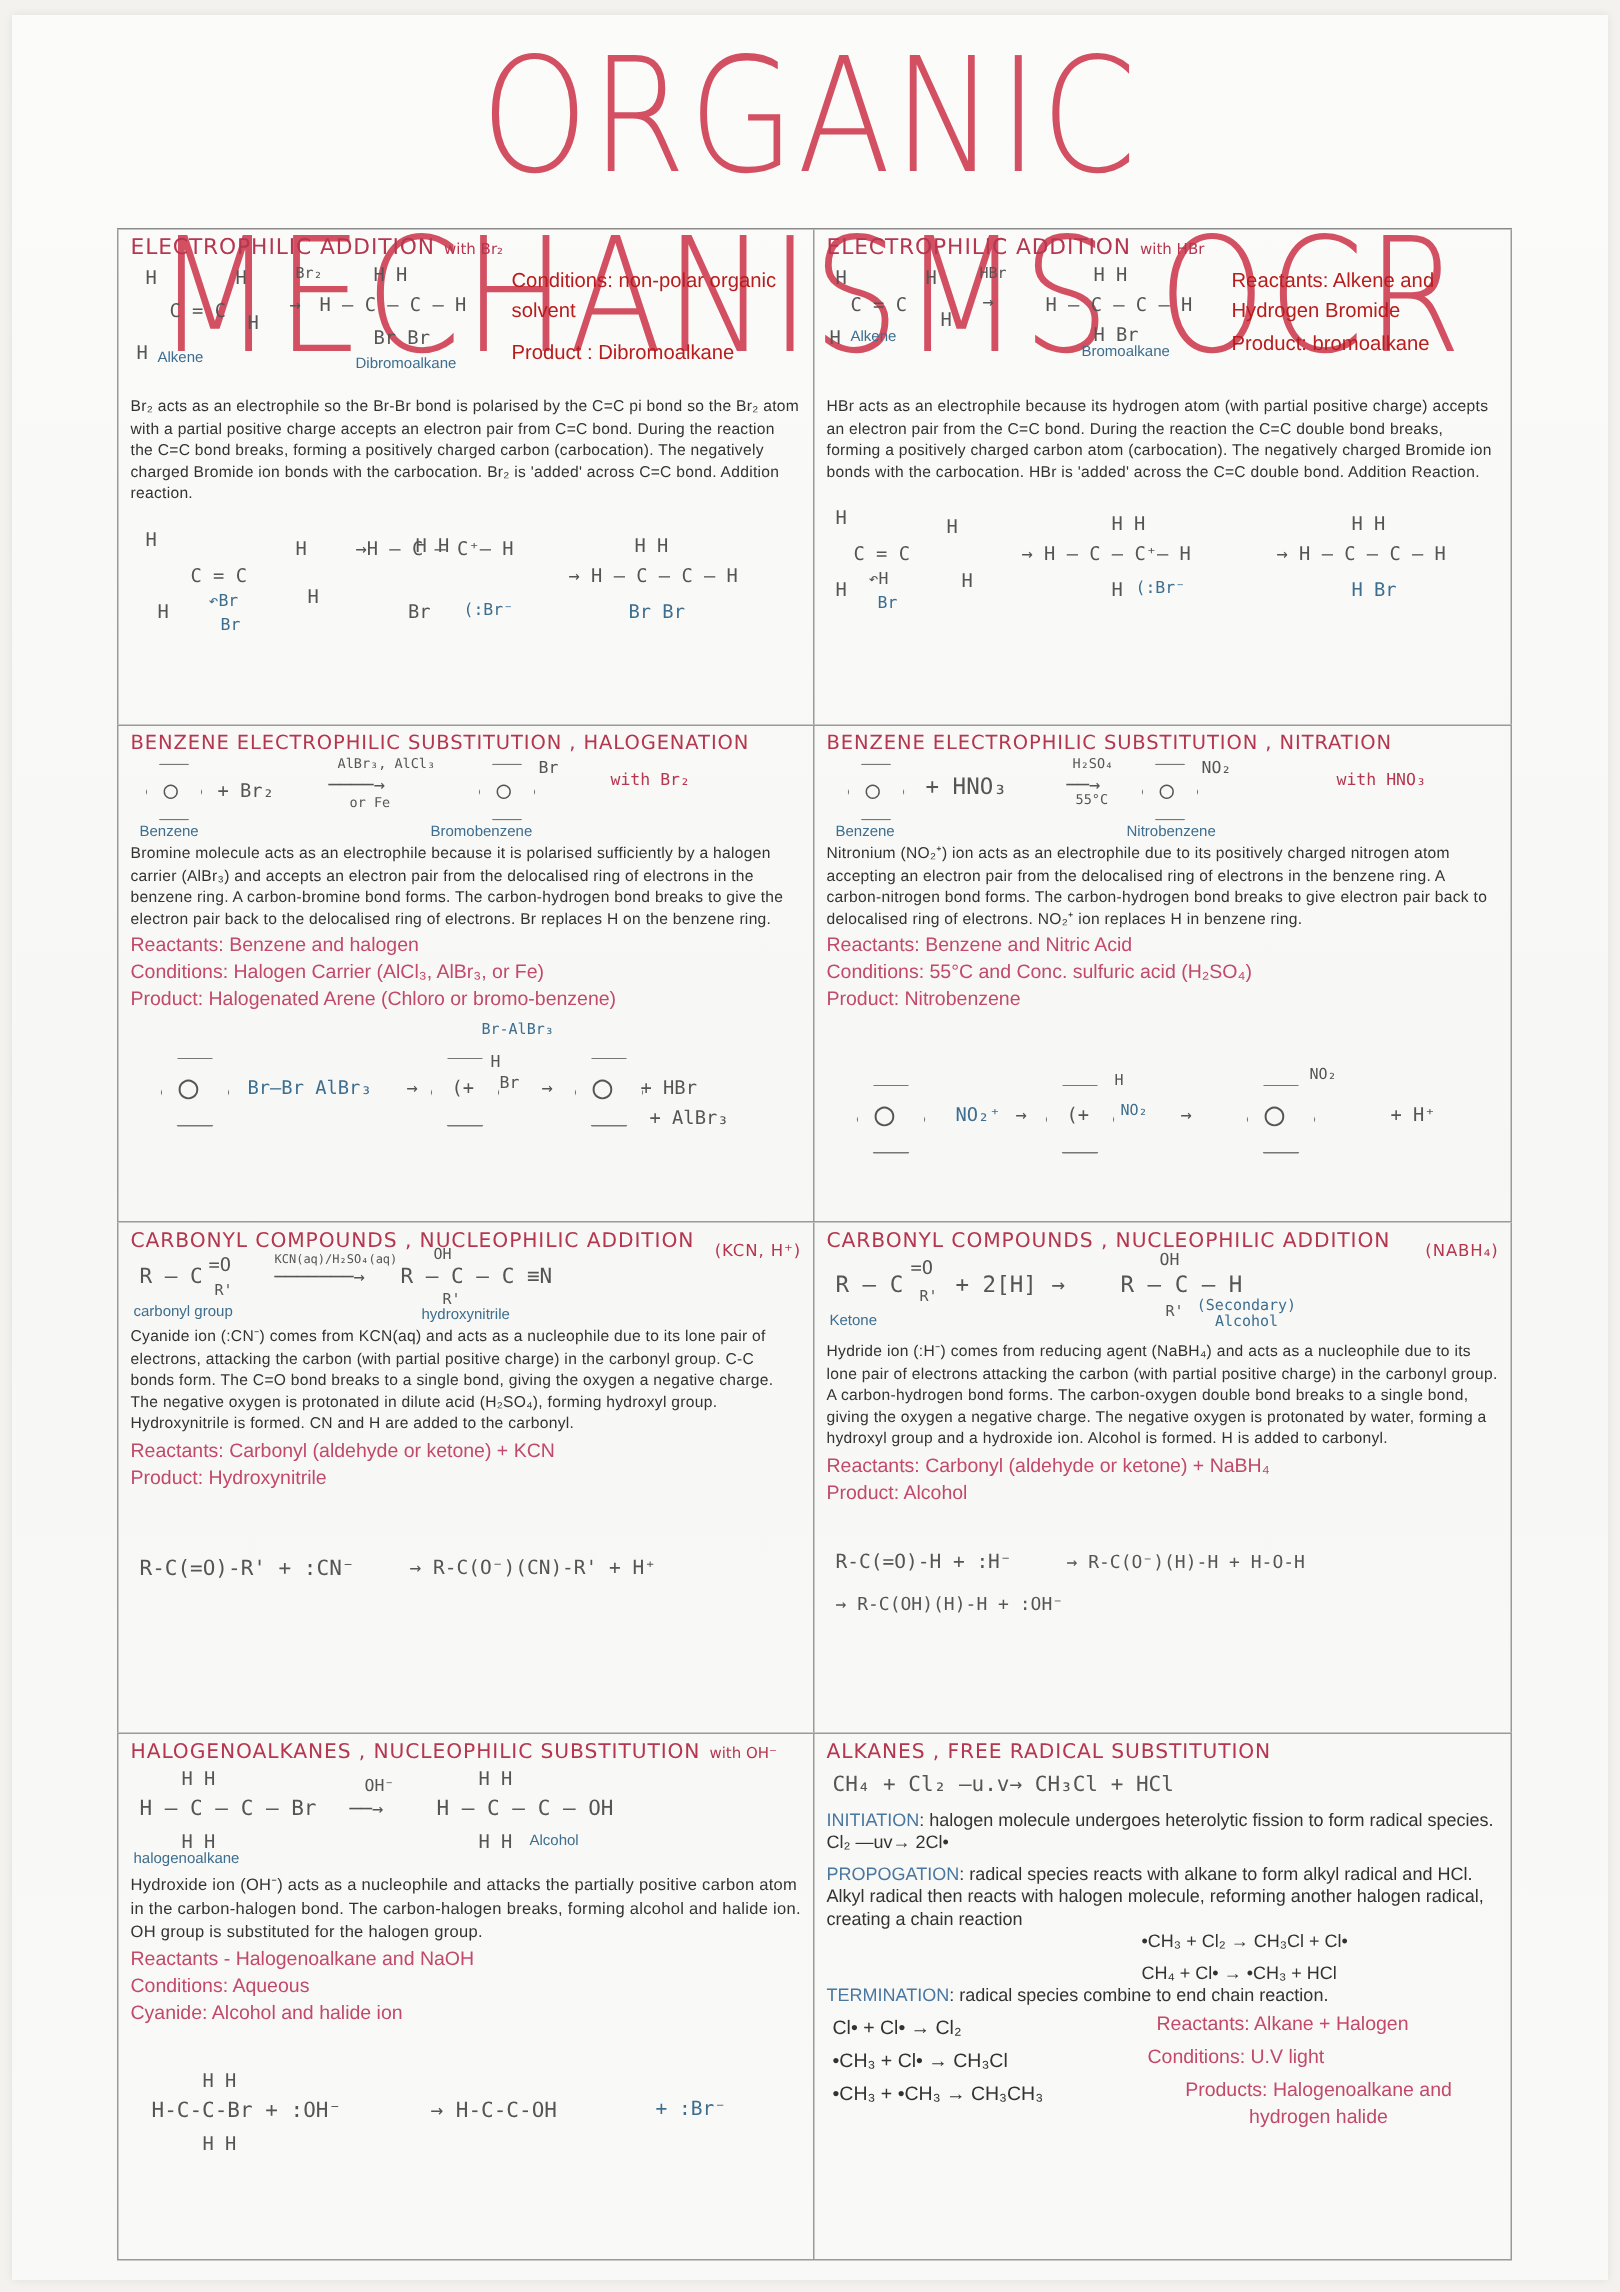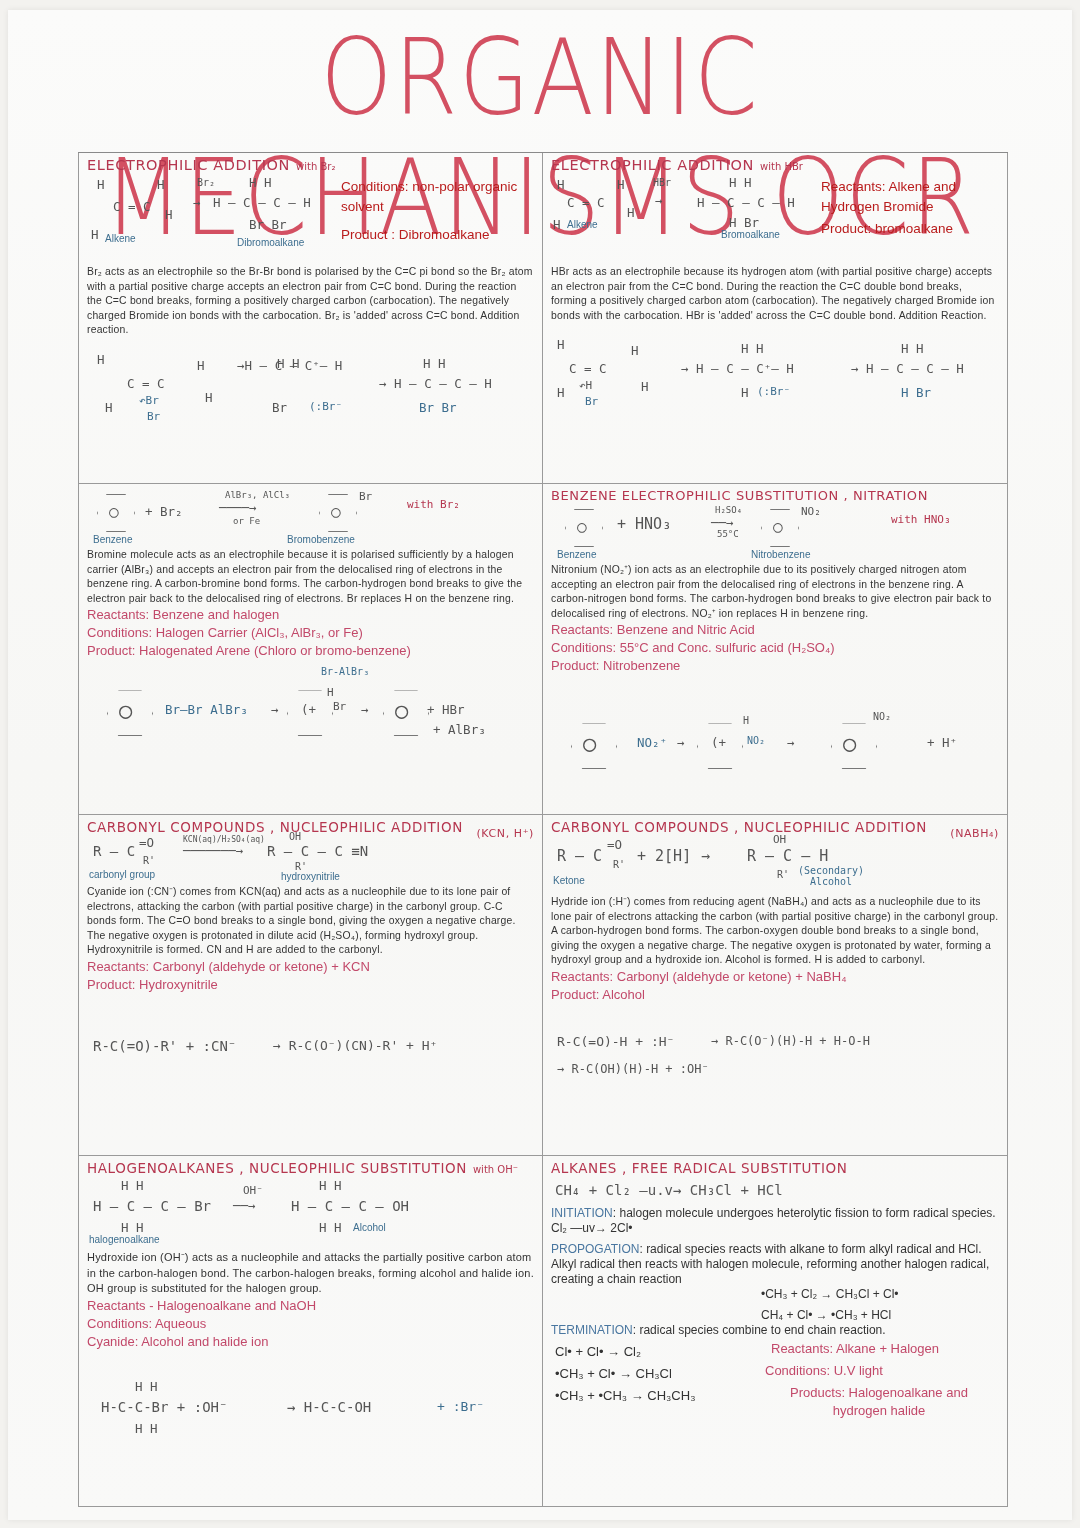--- a/index.html
+++ b/index.html
@@ -132,20 +132,21 @@
           <span class="abs blue" style="left:206px;top:62px;font-size:11px">(:Br⁻</span>
         <span class="abs" style="left:300px;top:38px">→ H – C – C – H</span>
         <span class="abs" style="left:350px;top:18px">H  H</span>
         <span class="abs blue" style="left:350px;top:62px">H  Br</span>
       </div>
     </div>
   </div>
 
   <div class="row">
     <div class="cell left" style="height:330px">
+      <div class="h" style="font-size:13px">BENZENE ELECTROPHILIC SUBSTITUTION , HALOGENATION</div>
       <div class="eqarea" style="height:60px">
         <div class="ring" style="left:10px;top:6px"></div>
         <span class="abs" style="left:22px;top:14px;font-size:16px">○</span>
         <span class="abs" style="left:58px;top:16px">+ Br₂</span>
         <span class="abs" style="left:138px;top:2px;font-size:9px">AlBr₃, AlCl₃</span>
         <span class="abs" style="left:132px;top:12px">────→</span>
         <span class="abs" style="left:146px;top:28px;font-size:9px">or Fe</span>
         <div class="ring" style="left:232px;top:6px"></div>
         <span class="abs" style="left:244px;top:14px;font-size:16px">○</span>
         <span class="abs" style="left:272px;top:2px;font-size:11px">Br</span>

